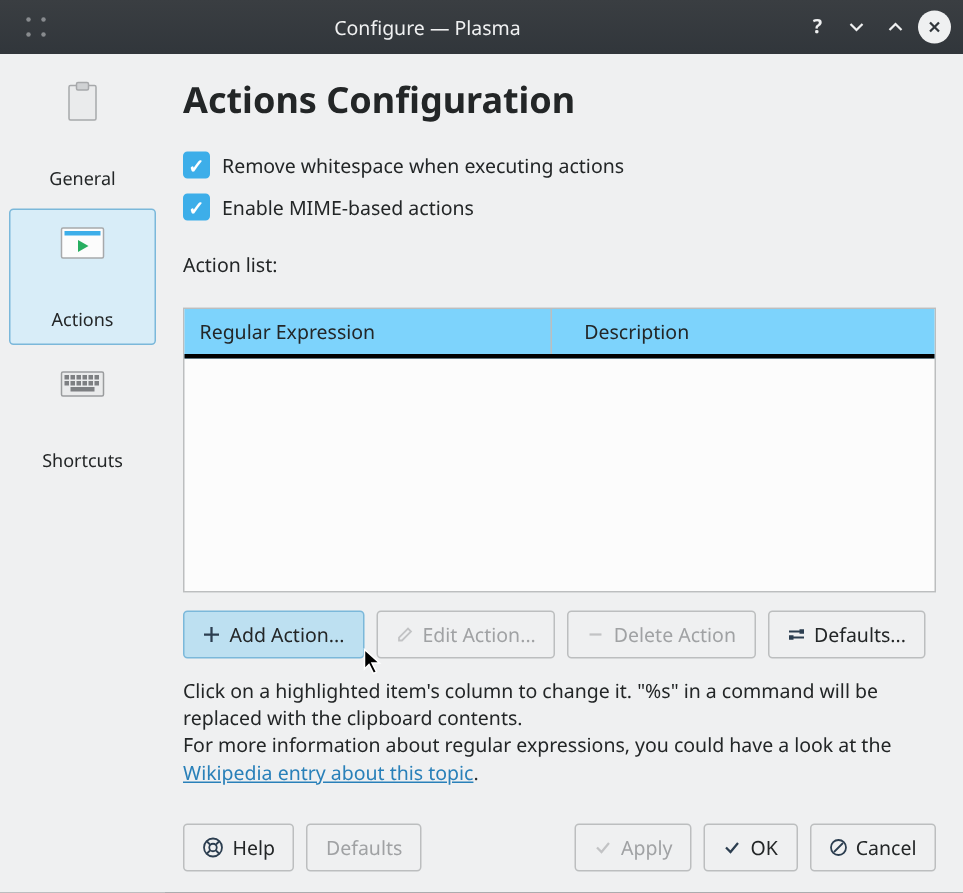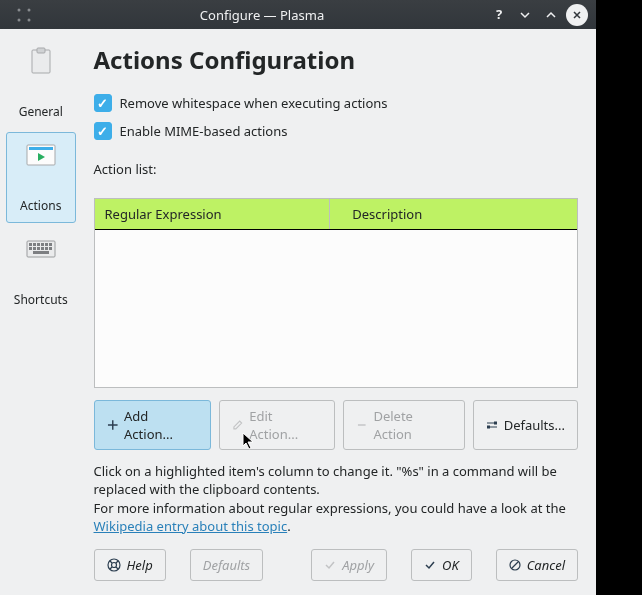--- a/index.html
+++ b/index.html
@@ -1,48 +1,48 @@
 <!DOCTYPE html>
 <html><head>
 <meta charset="utf-8">
 <style>
 * { box-sizing: border-box; margin: 0; padding: 0; }
 body { font-family: "Noto Sans", "Segoe UI", sans-serif; font-size: 13px; background: #000; width: 642px; height: 595px; overflow: hidden; }
-.window { width: 596px; height: 595px; background: #eff0f1; display: flex; flex-direction: column; }
+.window { width: 642px; height: 595px; background: #eff0f1; display: flex; flex-direction: column; }
 .titlebar { height: 36px; background: linear-gradient(#3a3e42, #31363b); display: flex; align-items: center; color: #eff0f1; padding: 0 8px; }
 .titlebar .app-icon { width: 16px; height: 16px; margin: 0 8px; opacity: 0.8; }
 .titlebar .title { flex: 1; text-align: center; font-size: 13px; font-weight: 400; color: #eff0f1; }
 .titlebar .tb-btn { width: 22px; height: 22px; margin-left: 4px; display: flex; align-items: center; justify-content: center; color: #eff0f1; cursor: pointer; }
 .titlebar .close { background: #eff0f1; color: #31363b; border-radius: 50%; }
 .body { flex: 1; display: flex; background: #eff0f1; }
 .sidebar { width: 110px; background: #eff0f1; padding: 8px 0; display: flex; flex-direction: column; align-items: stretch; }
 .side-item { display: flex; flex-direction: column; align-items: center; padding: 8px 4px; margin: 2px 6px; cursor: pointer; border-radius: 3px; gap: 24px; }
 .side-item.active { background: #d8edf8; border: 1px solid #7bb8da; justify-content: center; }
 .side-item .si-icon { width: 32px; height: 28px; display: flex; align-items: center; justify-content: center; margin-bottom: 4px; }
 .side-item .si-label { font-size: 12px; color: #232627; }
 .content { flex: 1; padding: 14px 18px 14px 12px; display: flex; flex-direction: column; }
 h1 { font-size: 24px; font-weight: 700; color: #232627; margin-bottom: 18px; }
 .checkrow { display: flex; align-items: center; margin-bottom: 10px; }
 .chk { width: 18px; height: 18px; border: 1px solid #a0a2a4; border-radius: 3px; background: #fcfcfc; margin-right: 8px; display: flex; align-items: center; justify-content: center; cursor: pointer; }
 .chk.checked { background: #3daee9; border-color: #3daee9; }
 .chk.checked::after { content: "✓"; color: #fff; font-size: 13px; font-weight: bold; }
 .checkrow label { color: #232627; cursor: pointer; }
 .listlabel { margin-top: 10px; margin-bottom: 20px; color: #232627; }
 .table { border: 1px solid #bcbebf; background: #fcfcfc; height: 190px; }
-.thead { display: flex; background: #bef264; border-bottom: 1px solid #000000; gap: 12px; }
+.thead { display: flex; background: #7dd3fc; border-bottom: 3px solid #000000; gap: 12px; }
 .th { padding: 6px 10px; flex: 1; color: #232627; }
 .th:first-child { border-right: 1px solid #bcbebf; }
 .actbtns { display: flex; gap: 8px; margin-top: 12px; }
 .btn { display: flex; align-items: center; justify-content: center; gap: 6px; padding: 6px 12px; border: 1px solid #bcbebf; background: #eff0f1; border-radius: 3px; cursor: pointer; color: #232627; font-size: 13px; min-height: 30px; }
 .btn.primary { background: #bde0f1; border-color: #7bb8da; }
 .btn.disabled { color: #a0a2a4; cursor: default; }
 .btn.disabled svg { opacity: 0.4; }
 .helptext { margin-top: 12px; color: #232627; line-height: 1.4; }
 .helptext a { color: #2980b9; text-decoration: underline; cursor: pointer; }
-.footer { display: flex; gap: 24px; margin-top: auto; padding-top: 14px; align-items: center; font-style: italic; }
+.footer { display: flex; gap: 8px; margin-top: auto; padding-top: 14px; align-items: center; }
 .footer .spacer { flex: 1; }
 .cursor { position: absolute; left: 242px; top: 432px; pointer-events: none; z-index: 100; }
 svg { display: block; }
 </style>
 </head>
 <body>
 
 <div class="window">
   <div class="titlebar">
     <div class="app-icon">

